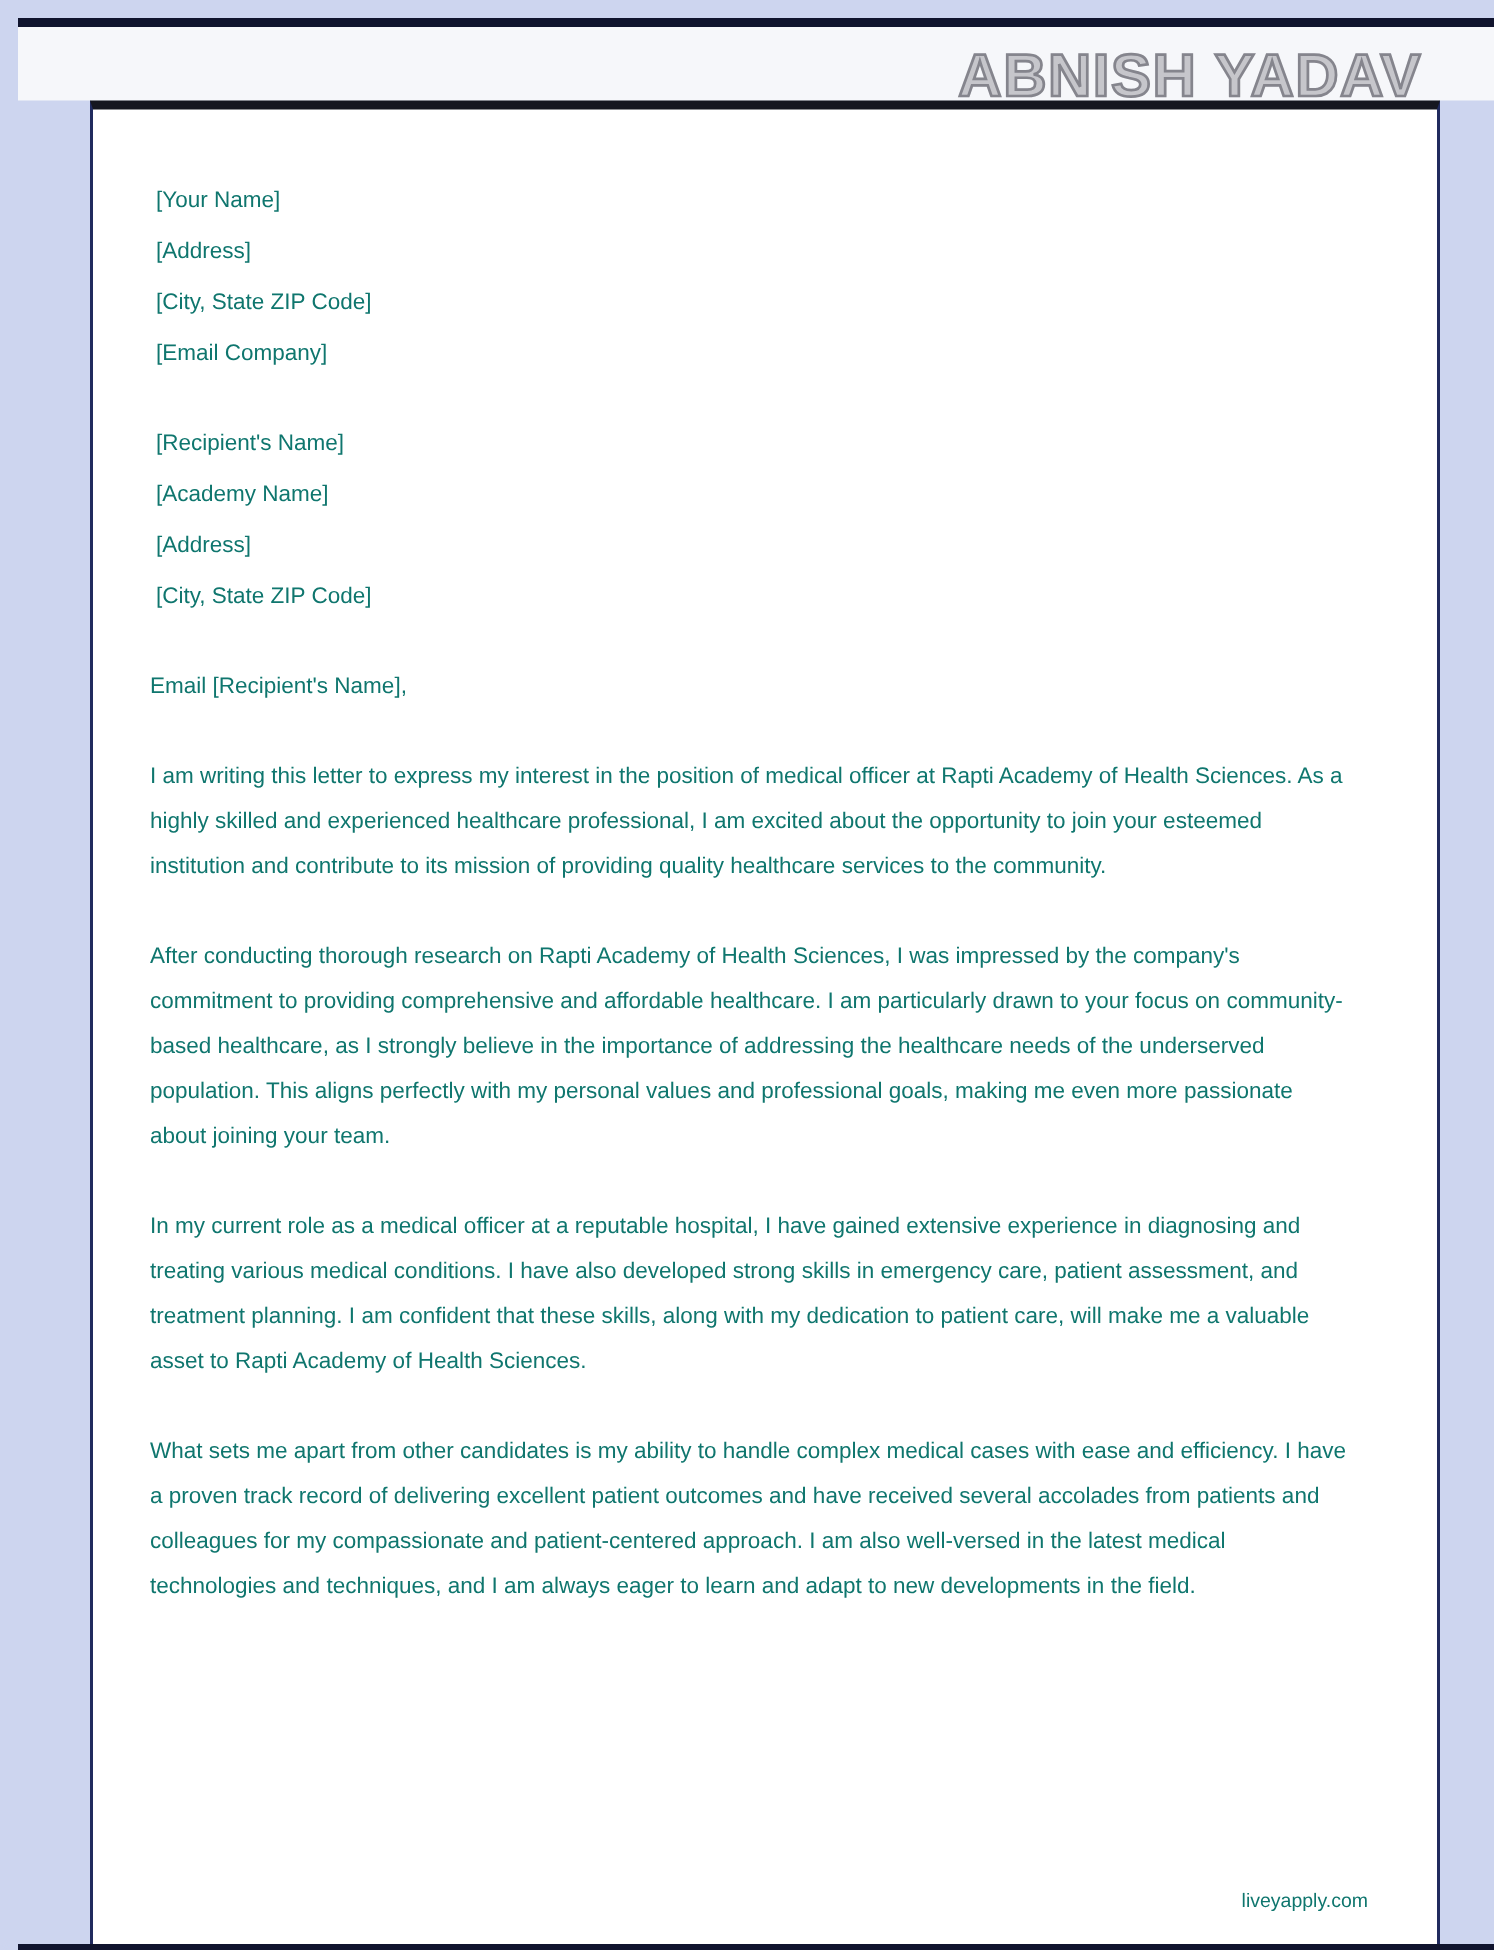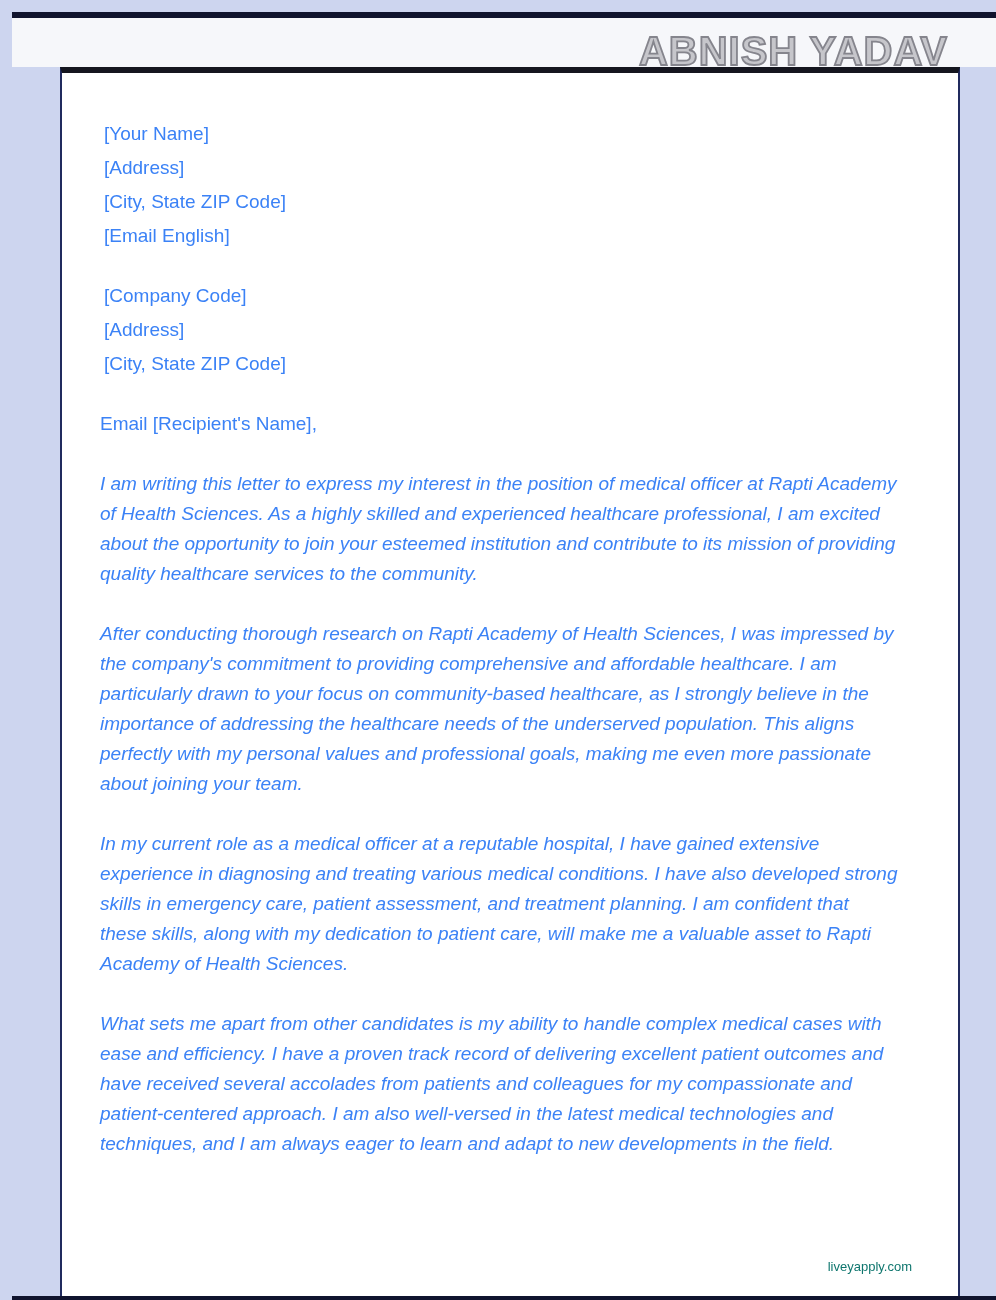--- a/index.html
+++ b/index.html
@@ -36,26 +36,26 @@
   .page {
     position: absolute; left: 48px; top: 55px;
     width: 900px; height: 1245px;
     background: #ffffff;
     border: 2px solid #202a5e;
     border-top: 6px solid #15161f;
     z-index: 1;
   }
   .content {
     padding: 38px 50px 0 30px;
-    font-size: 19px;
+    font-size: 15px;
     line-height: 30px;
-    color: #3b82f6;
+    color: #0f766e;
   }
   .block { margin-bottom: 30px; }
-  .para { margin-bottom: 30px; font-style: italic; }
+  .para { margin-bottom: 30px; }
   .watermark {
     position: absolute; top: 1247px; right: 88px;
     font-size: 13px; line-height: 16px;
     color: #0f766e;
     z-index: 3;
   }
 </style>
 </head>
 <body>
 
@@ -65,25 +65,26 @@
   <div class="brand">ABNISH YADAV</div>
 </div>
 
 <div class="page">
   <div class="content">
 
     <div class="block">
       <div>[Your Name]</div>
       <div>[Address]</div>
       <div>[City, State ZIP Code]</div>
-      <div>[Email English]</div>
+      <div>[Email Company]</div>
     </div>
 
     <div class="block">
-      <div>[Company Code]</div>
+      <div>[Recipient's Name]</div>
+      <div>[Academy Name]</div>
       <div>[Address]</div>
       <div>[City, State ZIP Code]</div>
     </div>
 
     <div class="block">Email [Recipient's Name],</div>
 
     <p class="para">I am writing this letter to express my interest in the position of medical officer at Rapti Academy of Health Sciences. As a highly skilled and experienced healthcare professional, I am excited about the opportunity to join your esteemed institution and contribute to its mission of providing quality healthcare services to the community.</p>
     <p class="para">After conducting thorough research on Rapti Academy of Health Sciences, I was impressed by the company's commitment to providing comprehensive and affordable healthcare. I am particularly drawn to your focus on community-based healthcare, as I strongly believe in the importance of addressing the healthcare needs of the underserved population. This aligns perfectly with my personal values and professional goals, making me even more passionate about joining your team.</p>
     <p class="para">In my current role as a medical officer at a reputable hospital, I have gained extensive experience in diagnosing and treating various medical conditions. I have also developed strong skills in emergency care, patient assessment, and treatment planning. I am confident that these skills, along with my dedication to patient care, will make me a valuable asset to Rapti Academy of Health Sciences.</p>
     <p class="para">What sets me apart from other candidates is my ability to handle complex medical cases with ease and efficiency. I have a proven track record of delivering excellent patient outcomes and have received several accolades from patients and colleagues for my compassionate and patient-centered approach. I am also well-versed in the latest medical technologies and techniques, and I am always eager to learn and adapt to new developments in the field.</p>

